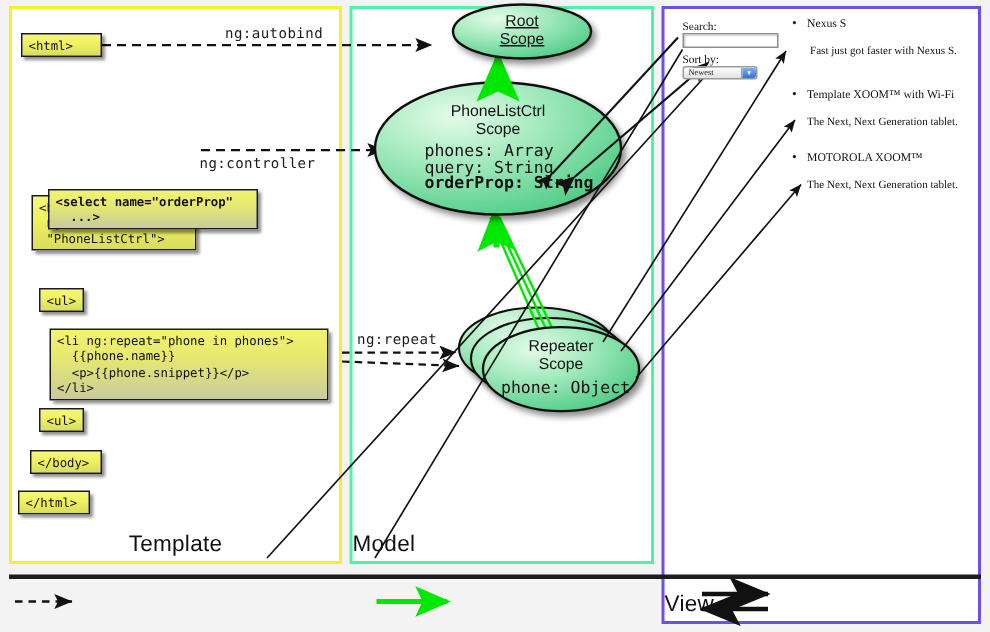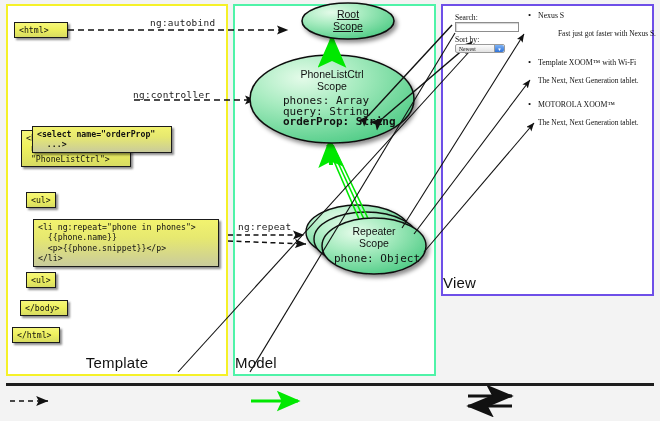--- a/index.html
+++ b/index.html
@@ -7,21 +7,21 @@
     width:660px;height:421px;position:relative;overflow:hidden;
     font-family:"Liberation Sans", sans-serif;
     background:#f2f2f2;
   }
   #stage{position:absolute;left:0;top:0;width:660px;height:421px;background:#f3f3f3;}
 
   
   .panel{position:absolute;background:#ffffff;box-sizing:border-box;}
   #panel-template{left:6px;top:4px;width:222px;height:372px;border:2px solid #f5f128;}
   #panel-model{left:233px;top:4px;width:203px;height:372px;border:2px solid #4ff3a8;}
-  #panel-view{left:441px;top:4px;width:213px;height:292px;border:2px solid #6e4fe8;}
+  #panel-view{left:441px;top:4px;width:213px;height:412px;border:2px solid #6e4fe8;}
   .panel-label{
     position:absolute;bottom:3px;left:0;width:100%;text-align:left;
     font-size:15px;color:#111;letter-spacing:.2px;
   }
   #panel-template .panel-label{text-align:center;}
 
   
   .codebox{
     position:absolute;box-sizing:border-box;
     border:1.4px solid #1b1b1b;
@@ -178,21 +178,21 @@
   &lt;p&gt;{{phone.snippet}}&lt;/p&gt;
 &lt;/li&gt;</div>
 
   <div class="codebox" style="left:26px;top:272px;width:30px;">&lt;ul&gt;</div>
 
   <div class="codebox" style="left:20px;top:300px;width:48px;">&lt;/body&gt;</div>
 
   <div class="codebox" style="left:12px;top:327px;width:48px;">&lt;/html&gt;</div>
 
   <div class="conn-label" style="left:150px;top:17px;">ng:autobind</div>
-  <div class="conn-label" style="left:133px;top:89px;">ng:controller</div>
+  <div class="conn-label" style="left:133px;top:104px;">ng:controller</div>
   <div class="conn-label" style="left:238px;top:221px;">ng:repeat</div>
 
   <div class="scope-text scope-title" style="left:316px;top:8px;width:64px;text-decoration:underline;">Root
 Scope</div>
 
   <div class="scope-text scope-title" style="left:272px;top:68px;width:120px;">PhoneListCtrl
 Scope</div>
   <div class="scope-text scope-props" style="left:283px;top:96px;">phones: Array
 query: String</div>
   <div class="scope-text scope-props" style="left:283px;top:117px;font-weight:bold;">orderProp: String</div>
@@ -206,21 +206,21 @@
 
   <div class="view-label" style="left:455px;top:35px;">Sort by:</div>
   <div class="view-select" style="left:455px;top:44px;width:50px;">
     <span>Newest</span>
     <span class="dropbtn">▾</span>
   </div>
 
   <div class="phone-item">
     <span class="phone-bullet" style="left:528px;top:10px;">•</span>
     <span class="phone-name" style="left:538px;top:11px;">Nexus S</span>
-    <span class="phone-snippet" style="left:558px;top:29px;text-align:right;">Fast just got faster with Nexus S.</span>
+    <span class="phone-snippet" style="left:540px;top:29px;text-align:right;">Fast just got faster with Nexus S.</span>
   </div>
   <div class="phone-item">
     <span class="phone-bullet" style="left:528px;top:57px;">•</span>
     <span class="phone-name" style="left:538px;top:58px;">Template XOOM™  with Wi-Fi</span>
     <span class="phone-snippet" style="left:538px;top:76px;">The Next, Next Generation tablet.</span>
   </div>
   <div class="phone-item">
     <span class="phone-bullet" style="left:528px;top:99px;">•</span>
     <span class="phone-name" style="left:538px;top:100px;">MOTOROLA XOOM™</span>
     <span class="phone-snippet" style="left:538px;top:118px;">The Next, Next Generation tablet.</span>

